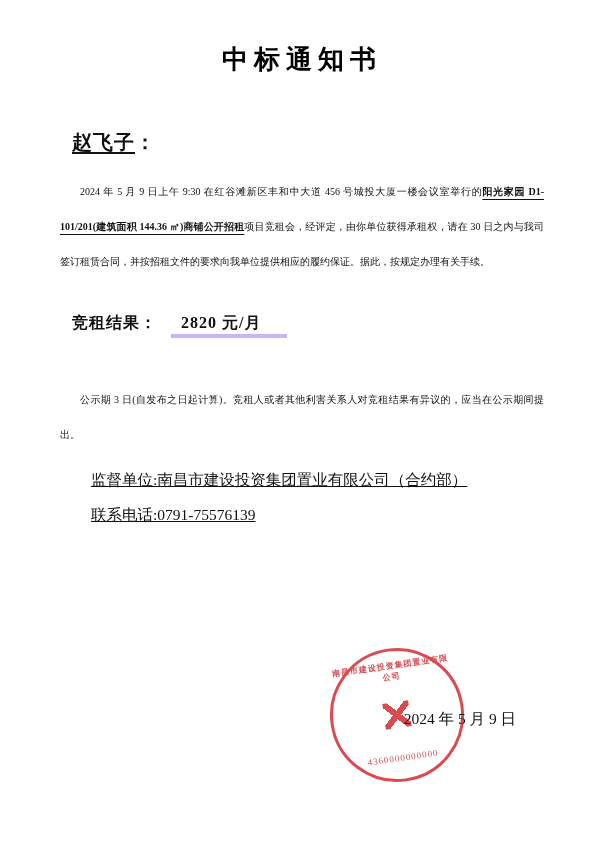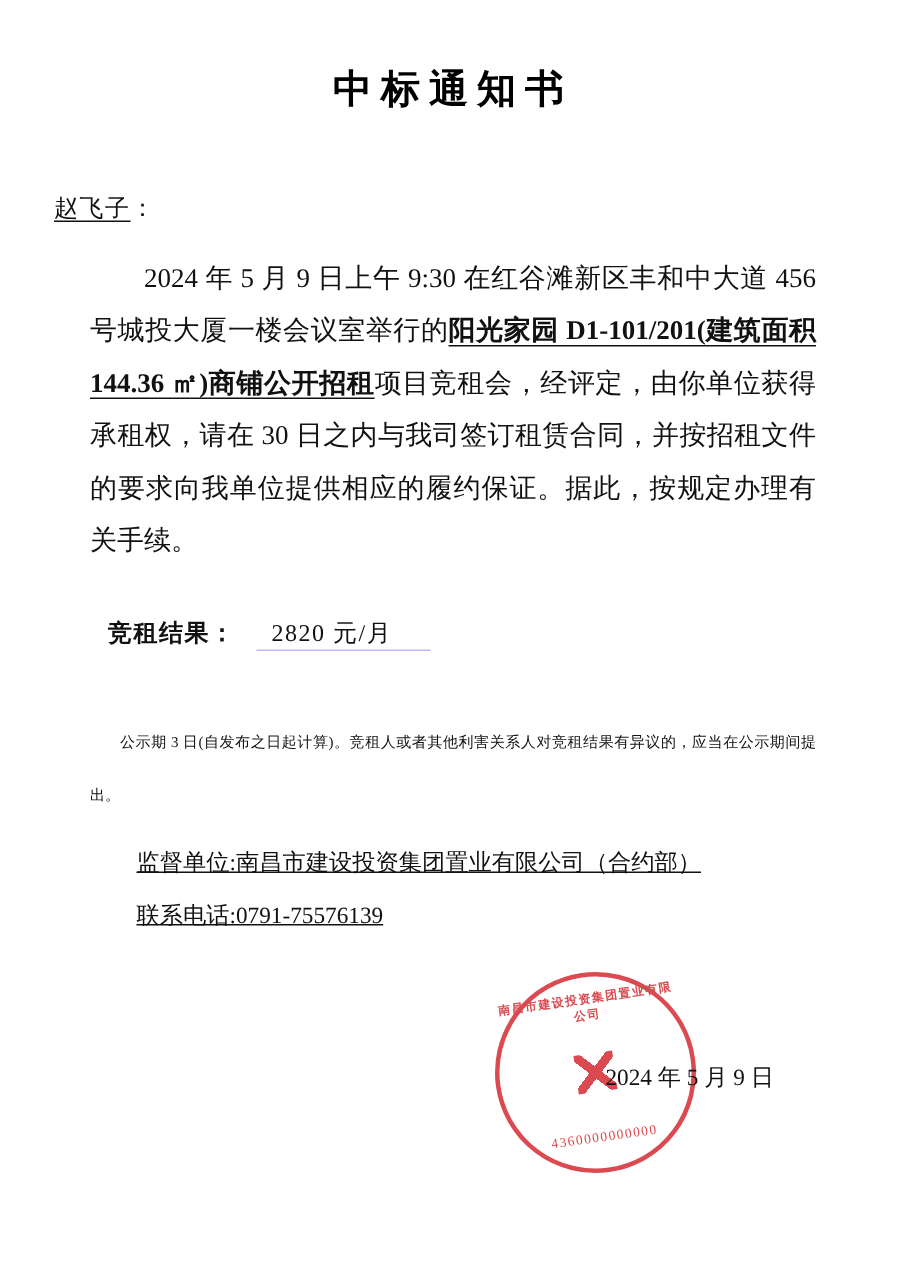--- a/index.html
+++ b/index.html
@@ -20,32 +20,32 @@
     text-align: center;
     font-size: 26px;
     font-weight: bold;
     letter-spacing: 6px;
     margin-top: 42px;
     margin-bottom: 0;
     color: #000000;
   }
   .salutation {
     margin-top: 52px;
-    margin-left: 36px;
-    font-size: 16px;
-    font-weight: normal;
+    margin-left: 72px;
+    font-size: 20px;
+    font-weight: bold;
     letter-spacing: 1px;
   }
   .salutation .name {
     text-decoration: underline;
     text-underline-offset: 3px;
   }
   .body-block {
     margin: 18px 60px 0 60px;
-    font-size: 18px;
+    font-size: 10px;
     line-height: 35px;
     text-align: justify;
     text-justify: inter-ideograph;
   }
   .body-block p {
     margin: 0;
     text-indent: 2em;
   }
   .underline-bold {
     font-weight: bold;
@@ -59,22 +59,22 @@
     display: flex;
     align-items: baseline;
   }
   .result-label {
     font-weight: bold;
     font-family: Liberation Mono, monospace;
   }
   .result-value {
     margin-left: 14px;
     padding: 0 26px 0 10px;
-    border-bottom: 1px solid #c4b5fd;
-    font-weight: normal;
+    border-bottom: 4px solid #c4b5fd;
+    font-weight: bold;
   }
   .notice-block {
     margin: 44px 60px 0 60px;
     font-size: 10px;
     line-height: 35px;
     text-align: justify;
   }
   .notice-block p {
     margin: 0;
     text-indent: 2em;

